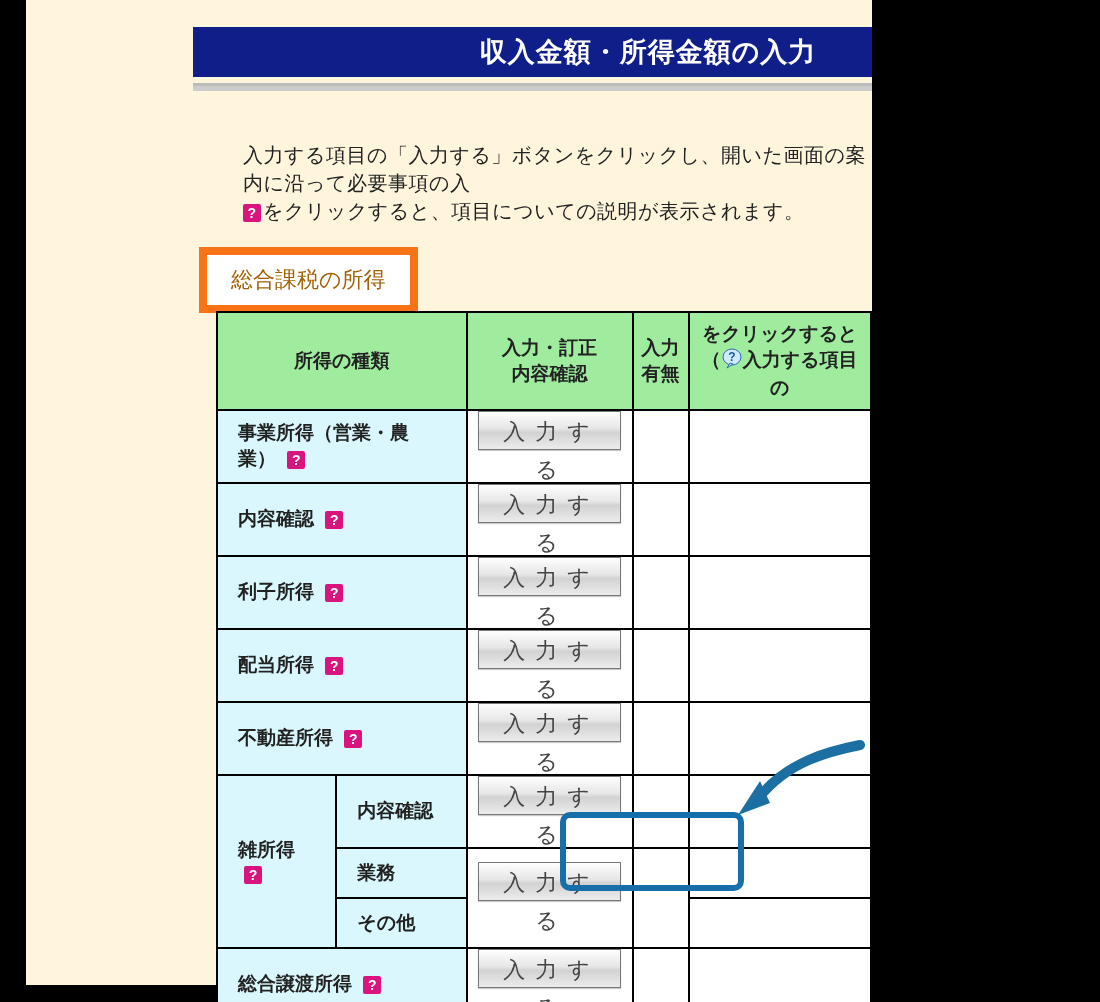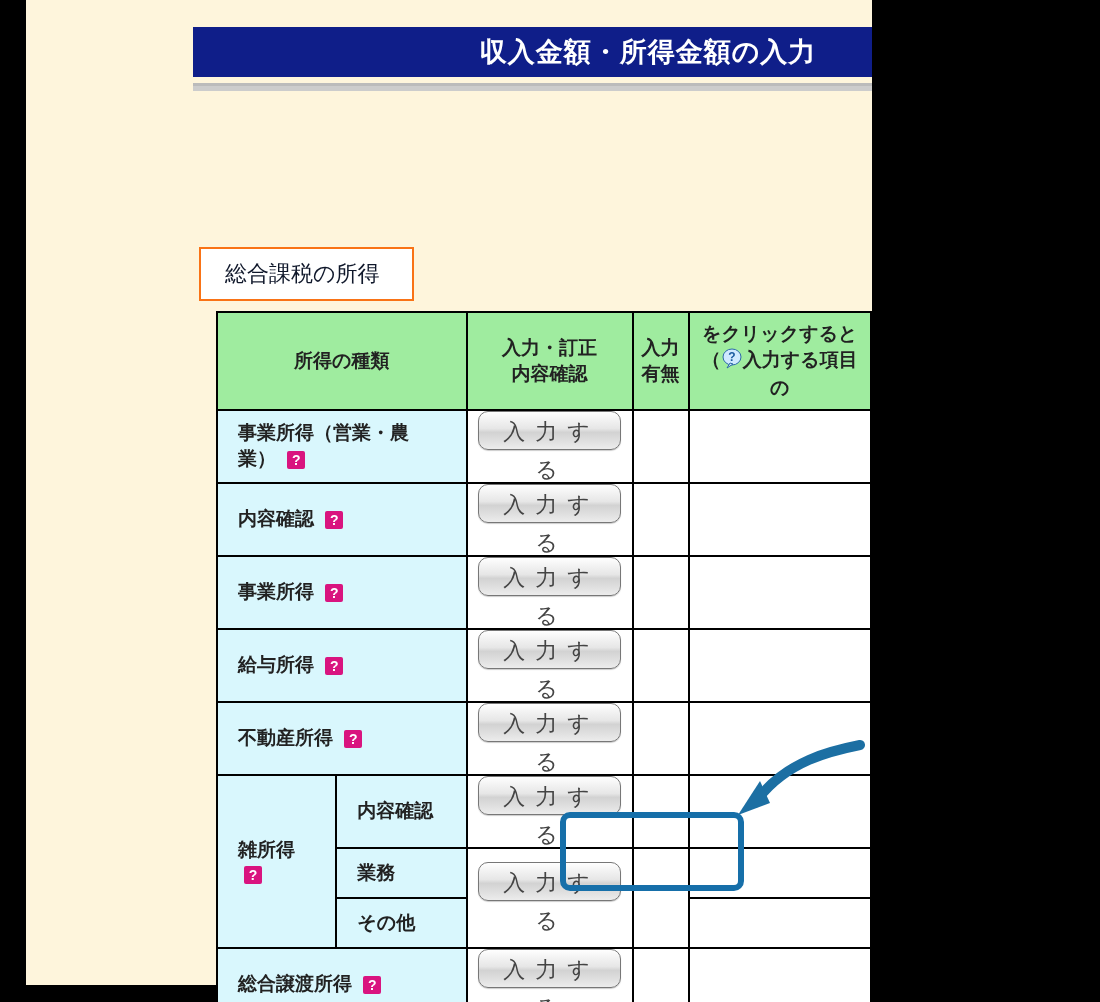--- a/index.html
+++ b/index.html
@@ -68,25 +68,25 @@
     font-size: 14px;
     line-height: 18px;
     border-radius: 2px;
     vertical-align: middle;
     margin-right: 2px;
   }
   .section-label-box {
     position: absolute;
     left: 199px;
     top: 247px;
-    border: 2px solid #f97316;
+    border: 8px solid #f97316;
     background: #fff;
-    padding: 10px 32px 10px 24px;
+    padding: 10px 24px 10px 24px;
     font-size: 22px;
-    color: #0f172a;
+    color: #a16207;
   }
   .tbl {
     position: absolute;
     left: 216px;
     top: 311px;
     border-collapse: collapse;
     font-size: 19px;
     color: #222;
   }
   .tbl th, .tbl td {
@@ -123,21 +123,21 @@
   .col-calc    { width: 295px; } 
   .row { height: 72px; }
   .row-sub { height: 66px; }
 
   .inp-button {
     display: inline-block;
     width: 143px;
     height: 39px;
     background: linear-gradient(#fefefe, #e6e6e6 45%, #d2d2d2 55%, #ececec);
     border: 1px solid #777;
-    border-radius: 10px;
+    border-radius: 0;
     font-size: 22px;
     letter-spacing: 10px;
     padding-left: 10px;
     line-height: 38px;
     color: #444;
     font-family: inherit;
     cursor: pointer;
     box-shadow: 0 1px 1px rgba(0,0,0,0.2);
   }
 
@@ -176,20 +176,24 @@
 <body>
 
 <div class="outer-frame">
   <div class="page-bg"></div>
 
   <div class="header-bar">
     <span>収入金額・所得金額の入力</span>
   </div>
   <div class="header-underline"></div>
 
+  <div class="instr">
+    <span>入力する項目の「入力する」ボタンをクリックし、開いた画面の案内に沿って必要事項の入</span><br>
+    <span class="help-icon">?</span><span>をクリックすると、項目についての説明が表示されます。</span>
+  </div>
 
   <div class="section-label-box">
     <span>総合課税の所得</span>
   </div>
 
   <table class="tbl">
     <colgroup>
       <col class="col-type-a">
       <col class="col-type-b">
       <col class="col-confirm">
@@ -236,33 +240,33 @@
       </td>
       <td class="button-cell">
         <button class="inp-button">入力する</button>
       </td>
       <td class="presence-cell"></td>
       <td class="calc-cell"></td>
     </tr>
 
     <tr class="row">
       <td colspan="2">
-        <b><span>事業所得</span></b>
-        <span class="pink-help">?</span>
-      </td>
-      <td class="button-cell">
-        <button class="inp-button">入力する</button>
-      </td>
-      <td class="presence-cell"></td>
-      <td class="calc-cell"></td>
-    </tr>
-
-    <tr class="row">
-      <td colspan="2">
-        <b><span>給与所得</span></b>
+        <b><span>利子所得</span></b>
+        <span class="pink-help">?</span>
+      </td>
+      <td class="button-cell">
+        <button class="inp-button">入力する</button>
+      </td>
+      <td class="presence-cell"></td>
+      <td class="calc-cell"></td>
+    </tr>
+
+    <tr class="row">
+      <td colspan="2">
+        <b><span>配当所得</span></b>
         <span class="pink-help">?</span>
       </td>
       <td class="button-cell">
         <button class="inp-button">入力する</button>
       </td>
       <td class="presence-cell"></td>
       <td class="calc-cell"></td>
     </tr>
 
     <tr class="row">

